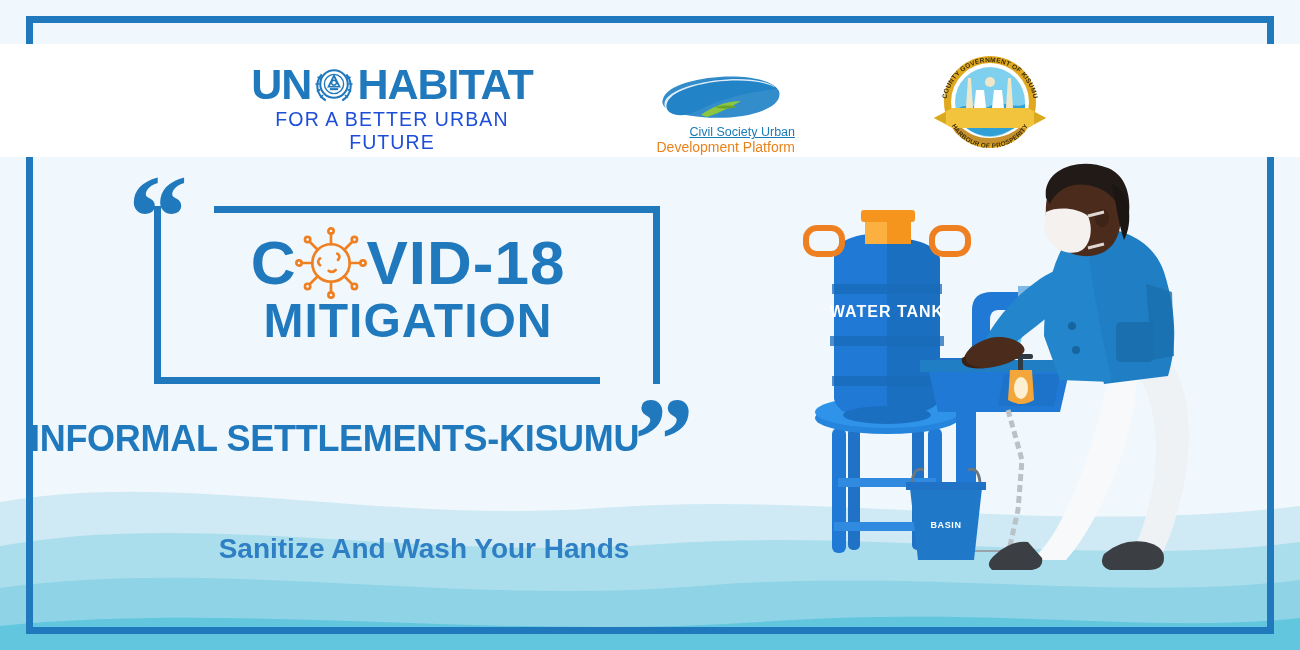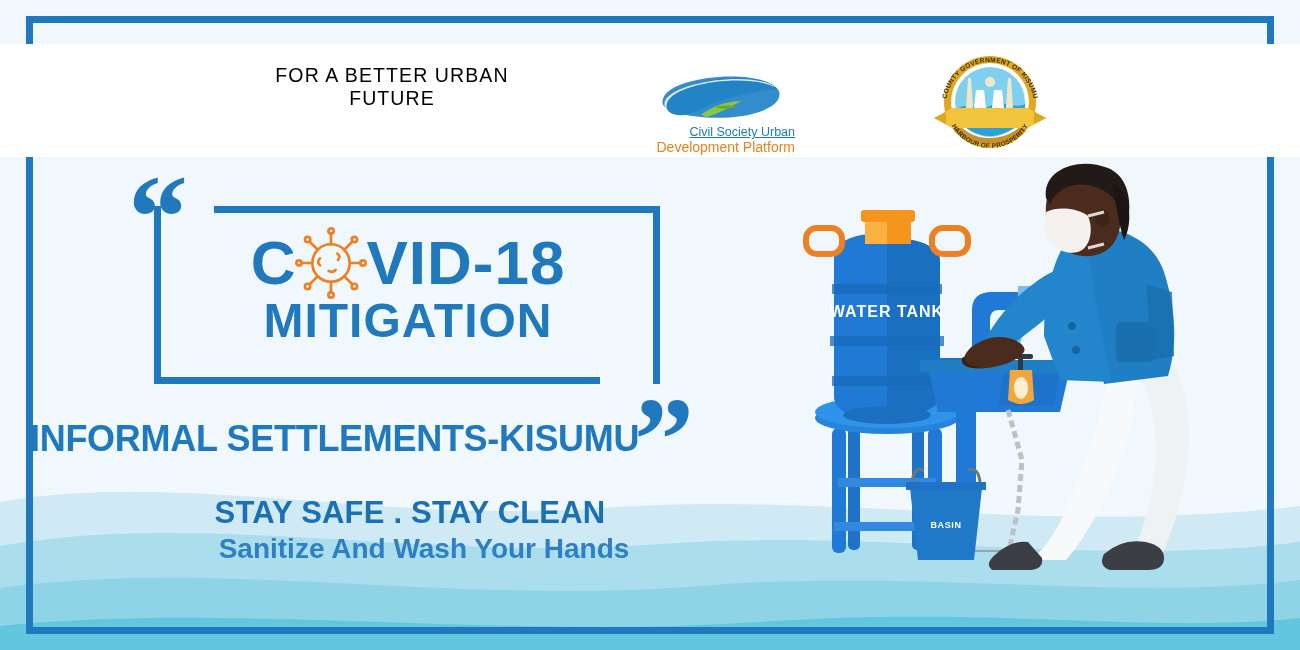--- a/index.html
+++ b/index.html
@@ -28,21 +28,21 @@
     background:#ffffff;
     display:flex;align-items:center;justify-content:flex-start;
   }
   .logo-unh{position:absolute;left:232px;top:18px;width:320px;}
   .unh-row{display:flex;align-items:center;justify-content:center;}
   .unh-txt{
     font-weight:bold;font-size:43px;letter-spacing:-1px;color:#2079bd;
     line-height:1;font-family:"Liberation Sans",sans-serif;
   }
   .unh-sub{
-    text-align:center;font-size:19.5px;letter-spacing:1.1px;color:#000000;
+    text-align:center;font-size:19.5px;letter-spacing:1.1px;color:#1d4ed8;
     margin-top:2px;font-family:"Liberation Sans",sans-serif;
   }
   .unh-emblem{width:44px;height:44px;margin:0 1px;}
 
   .logo-csudp{position:absolute;left:645px;top:27px;width:150px;text-align:right;}
   .csudp-l1{font-size:12.5px;color:#1b7bb5;font-weight:normal;line-height:1.15;margin-top:-2px;
     text-decoration:underline;text-decoration-color:#1b7bb5;}
   .csudp-l2{font-size:14px;color:#e8821a;font-weight:normal;line-height:1.15;}
 
   .logo-county{position:absolute;left:930px;top:4px;width:120px;text-align:center;}
@@ -197,20 +197,35 @@
       <path d="M286,52 C298,46 318,48 328,56 C334,70 330,88 318,92 C302,96 288,84 284,70 Z" fill="#f5f1ee"></path>
       <path d="M328,56 L344,52 M328,88 L344,84" stroke="#ded7d2" stroke-width="3"></path>
     </g>
   </svg>
 
   <div class="frame"></div>
 
   <div class="logo-band">
 
     <div class="logo-unh">
+      <div class="unh-row">
+        <span class="unh-txt">UN</span>
+        <svg class="unh-emblem" viewBox="0 0 64 64">
+          <circle cx="32" cy="32" r="20" fill="none" stroke="#2079bd" stroke-width="3"></circle>
+          <circle cx="32" cy="32" r="14" fill="none" stroke="#2079bd" stroke-width="2"></circle>
+          <path d="M32,20 L40,36 L24,36 Z" fill="none" stroke="#2079bd" stroke-width="2.5"></path>
+          <circle cx="32" cy="30" r="3.5" fill="none" stroke="#2079bd" stroke-width="2"></circle>
+          <rect x="26" y="38" width="12" height="3" fill="#2079bd"></rect>
+          <path d="M14,18 C4,30 6,48 20,56" fill="none" stroke="#2079bd" stroke-width="3"></path>
+          <path d="M50,18 C60,30 58,48 44,56" fill="none" stroke="#2079bd" stroke-width="3"></path>
+          <path d="M13,24 L8,22 M11,32 L5,32 M12,40 L7,43 M16,48 L12,52
+                   M51,24 L56,22 M53,32 L59,32 M52,40 L57,43 M48,48 L52,52" stroke="#2079bd" stroke-width="2.4"></path>
+        </svg>
+        <span class="unh-txt">HABITAT</span>
+      </div>
       <div class="unh-sub">FOR A BETTER URBAN FUTURE</div>
     </div>
 
     <div class="logo-csudp">
       <svg width="150" height="52" viewBox="0 0 150 52">
         <path d="M22,34 C26,6 118,-2 132,18 C120,18 96,22 74,30 C52,38 30,44 22,34 Z" fill="#1d7cc0"></path>
         <path d="M18,28 C24,4 120,-4 134,20 C140,40 92,50 56,46 C30,43 14,38 18,28 Z" fill="#2383c7" opacity="0.92"></path>
         <path d="M20,30 C30,10 108,0 130,16 C104,16 72,26 50,38 C34,46 16,42 20,30 Z" fill="#ffffff" opacity="0.85"></path>
         <path d="M22,32 C30,10 112,2 132,18 C106,20 74,28 52,40 C36,48 18,44 22,32 Z" fill="#2383c7"></path>
         <path d="M56,44 C66,36 82,30 96,30 C86,36 74,42 62,46 Z" fill="#8cc63f"></path>
@@ -290,16 +305,15 @@
           <path d="M47,60 q5,3 9,-1"></path>
         </g>
       </svg>
       <span class="covid-txt">VID-18</span>
     </div>
 
     <div class="mitig">MITIGATION</div>
   </div>
 
   <div class="line-settlements">INFORMAL SETTLEMENTS-KISUMU</div>
-  <div class="line-staysafe">STAY SAFE . STAY CLEAN</div>
   <div class="line-sanitize">Sanitize And Wash Your Hands</div>
 
 </div>
 
 </body></html>

